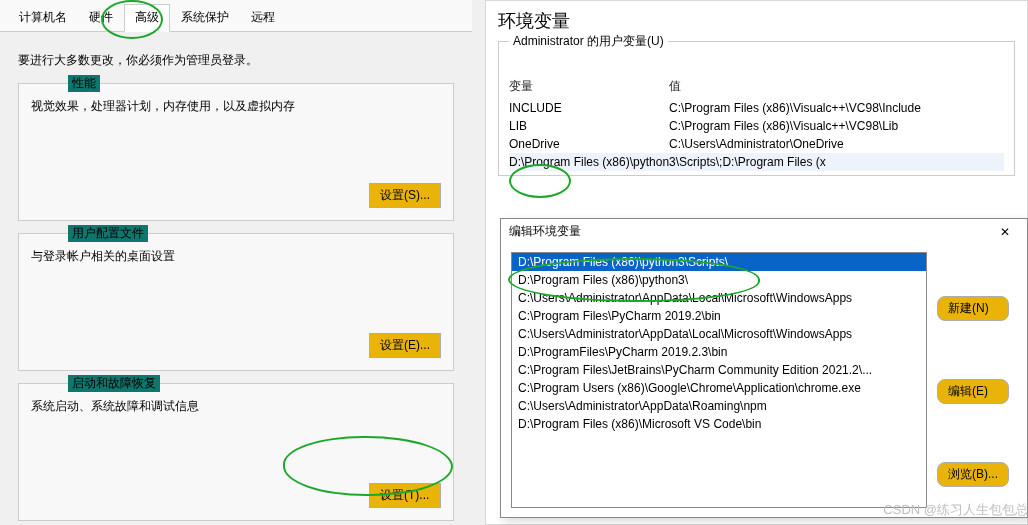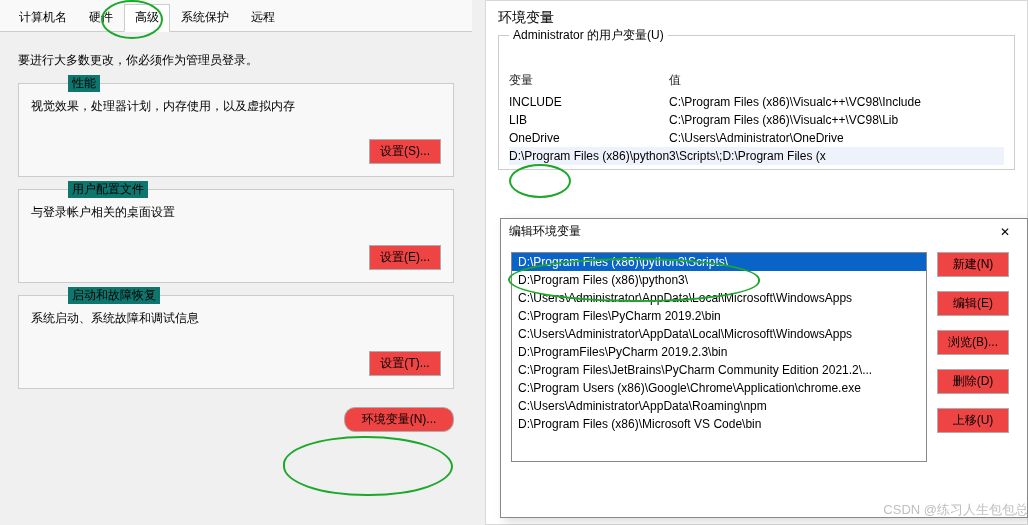--- a/index.html
+++ b/index.html
@@ -7,44 +7,44 @@
   .left-panel, .right-panel { position: absolute; background: #fff; border: 1px solid #d8d8d8; }
   .left-panel { left: 0; top: 0; width: 472px; height: 520px; background: #f0f0f0; border: none; }
   .tabs { display: flex; padding: 4px 8px 0 8px; border-bottom: 1px solid #ccc; background: #f9f9f9; }
   .tab { padding: 4px 10px; border: 1px solid transparent; cursor: pointer; color: #000000; }
   .tab.active { background: #fff; border: 1px solid #ccc; border-bottom: 1px solid #fff; margin-bottom: -1px; }
   .left-body { padding: 12px 18px; }
   .msg { margin: 8px 0 14px 0; }
   .group { border: 1px solid #ccc; padding: 8px 12px 12px 12px; margin-bottom: 12px; position: relative; background: #f8f8f8; }
   .group-title { position: absolute; top: -9px; left: 8px; background: #0f766e; padding: 0 4px; margin-left: 41px; }
   .group-desc { margin: 6px 0 24px 0; }
-  .btn { display: inline-block; min-width: 72px; padding: 3px 10px; background: #ef4444; border: 1px solid #adadad; text-align: center; cursor: pointer; }
+  .btn { display: inline-block; min-width: 72px; padding: 3px 10px; background: #eab308; border: 1px solid #adadad; cursor: pointer; margin-top: 44px; }
   .btn-right { float: right; }
   .clear { clear: both; }
 
   .right-panel { left: 485px; top: 0; width: 543px; height: 525px; background: #fff; }
-  .env-title { padding: 8px 12px; font-size: 14px; }
+  .env-title { padding: 8px 12px; font-size: 18px; }
   .uservar-box { border: 1px solid #ccc; margin: 0 12px 4px 12px; padding: 8px 10px 4px 10px; position: relative; }
   .uservar-title { position: absolute; top: -9px; left: 10px; background: #fff; padding: 0 4px; }
   .var-table-head { display: flex; padding: 4px 0; font-size: 12px; color: #222; margin-top: 24px; }
   .var-col-name { width: 160px; }
   .var-col-val { flex: 1; }
   .var-row { display: flex; padding: 2px 0; }
   .var-row .n { width: 160px; }
   .var-row .v { flex: 1; white-space: nowrap; overflow: hidden; }
 
   .edit-dialog { position: absolute; left: 500px; top: 218px; width: 528px; height: 300px; background: #fff; border: 1px solid #888; box-shadow: 4px 4px 10px rgba(0,0,0,0.15); }
   .dlg-title { display: flex; justify-content: space-between; align-items: center; padding: 4px 8px; font-size: 13px; }
   .dlg-close { width: 28px; text-align: center; cursor: pointer; }
   .dlg-body { display: flex; padding: 8px 10px; gap: 10px; }
-  .path-list { flex: 1; border: 1px solid #888; height: 210px; overflow: hidden; }
+  .path-list { flex: 1; border: 1px solid #888; height: 256px; overflow: hidden; }
   .path-item { padding: 2px 6px; white-space: nowrap; overflow: hidden; }
   .path-item.sel { background: #0a64c8; color: #fff; }
   .dlg-btns { width: 80px; display: flex; flex-direction: column; gap: 14px; }
-  .dlg-btns .btn { width: 64px; }
+  .dlg-btns .btn { width: 64px; border-radius: 8px; }
   .watermark { position: absolute; right: 0; bottom: 6px; color: #bfbfbf; font-size: 13px; }
 
   
   .annot { position: absolute; border: 2.5px solid #1ca82a; border-radius: 50%; pointer-events: none; background: transparent; }
 </style>
 </head>
 <body>
 
 <div class="left-panel">
   <div class="tabs">

